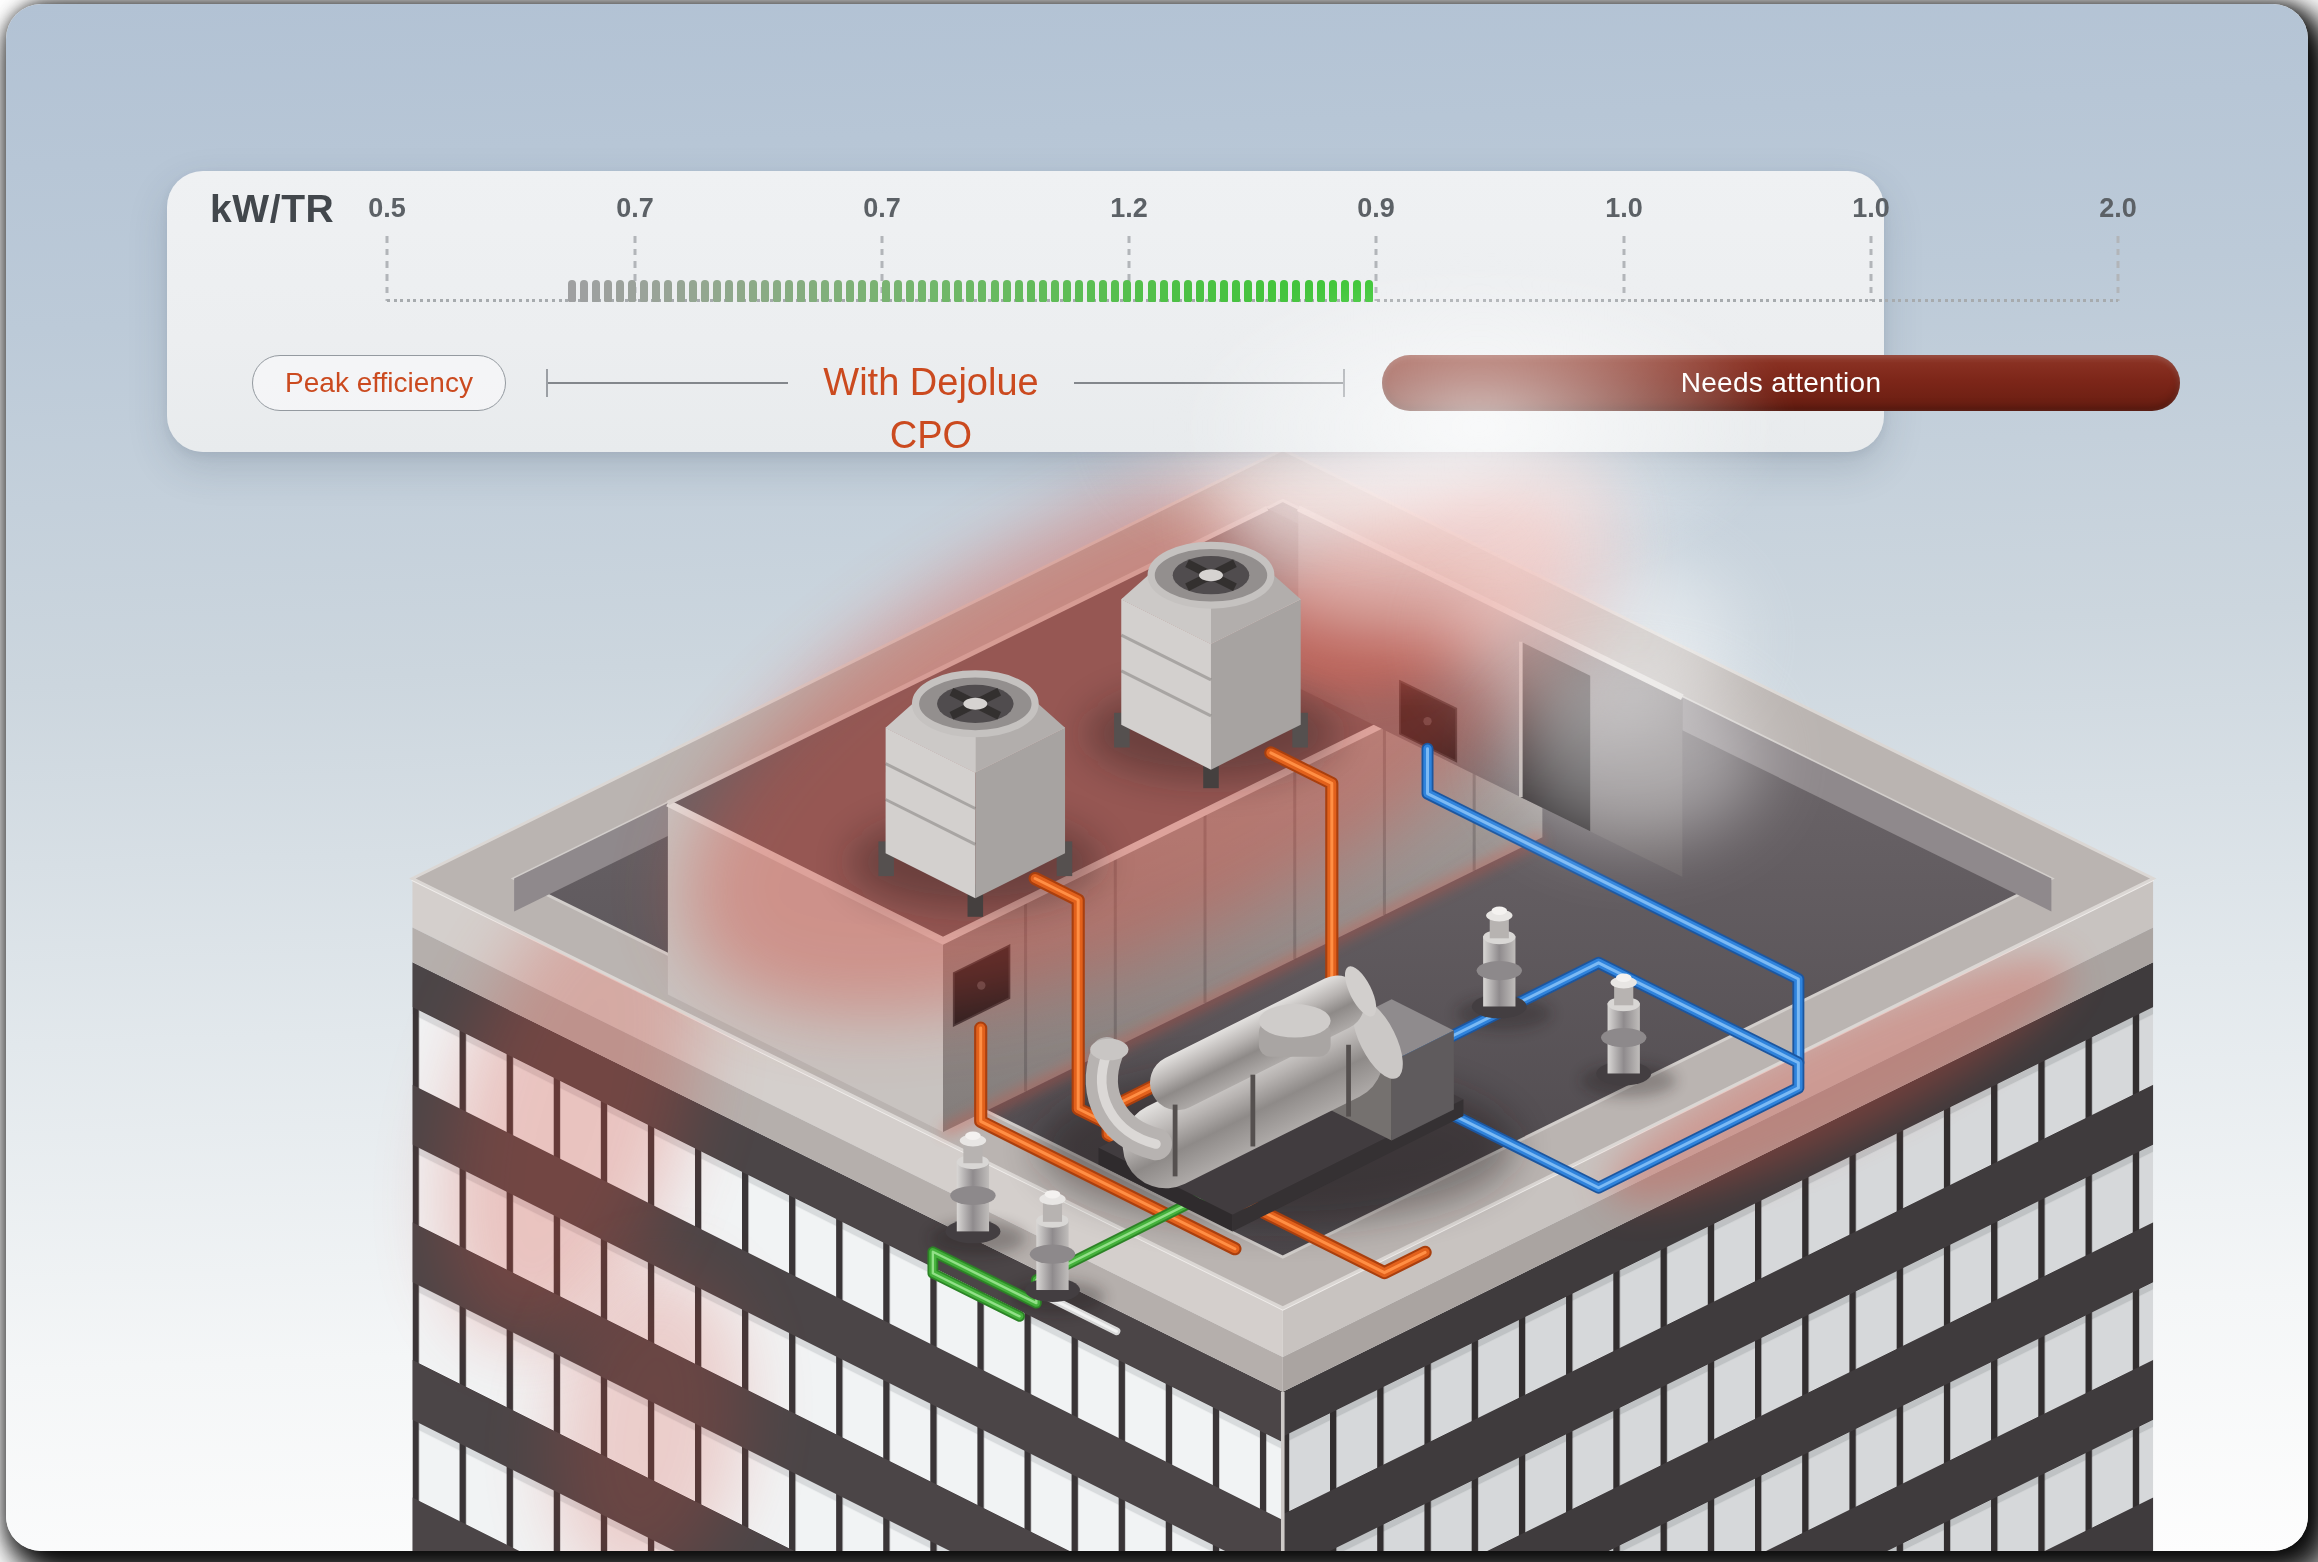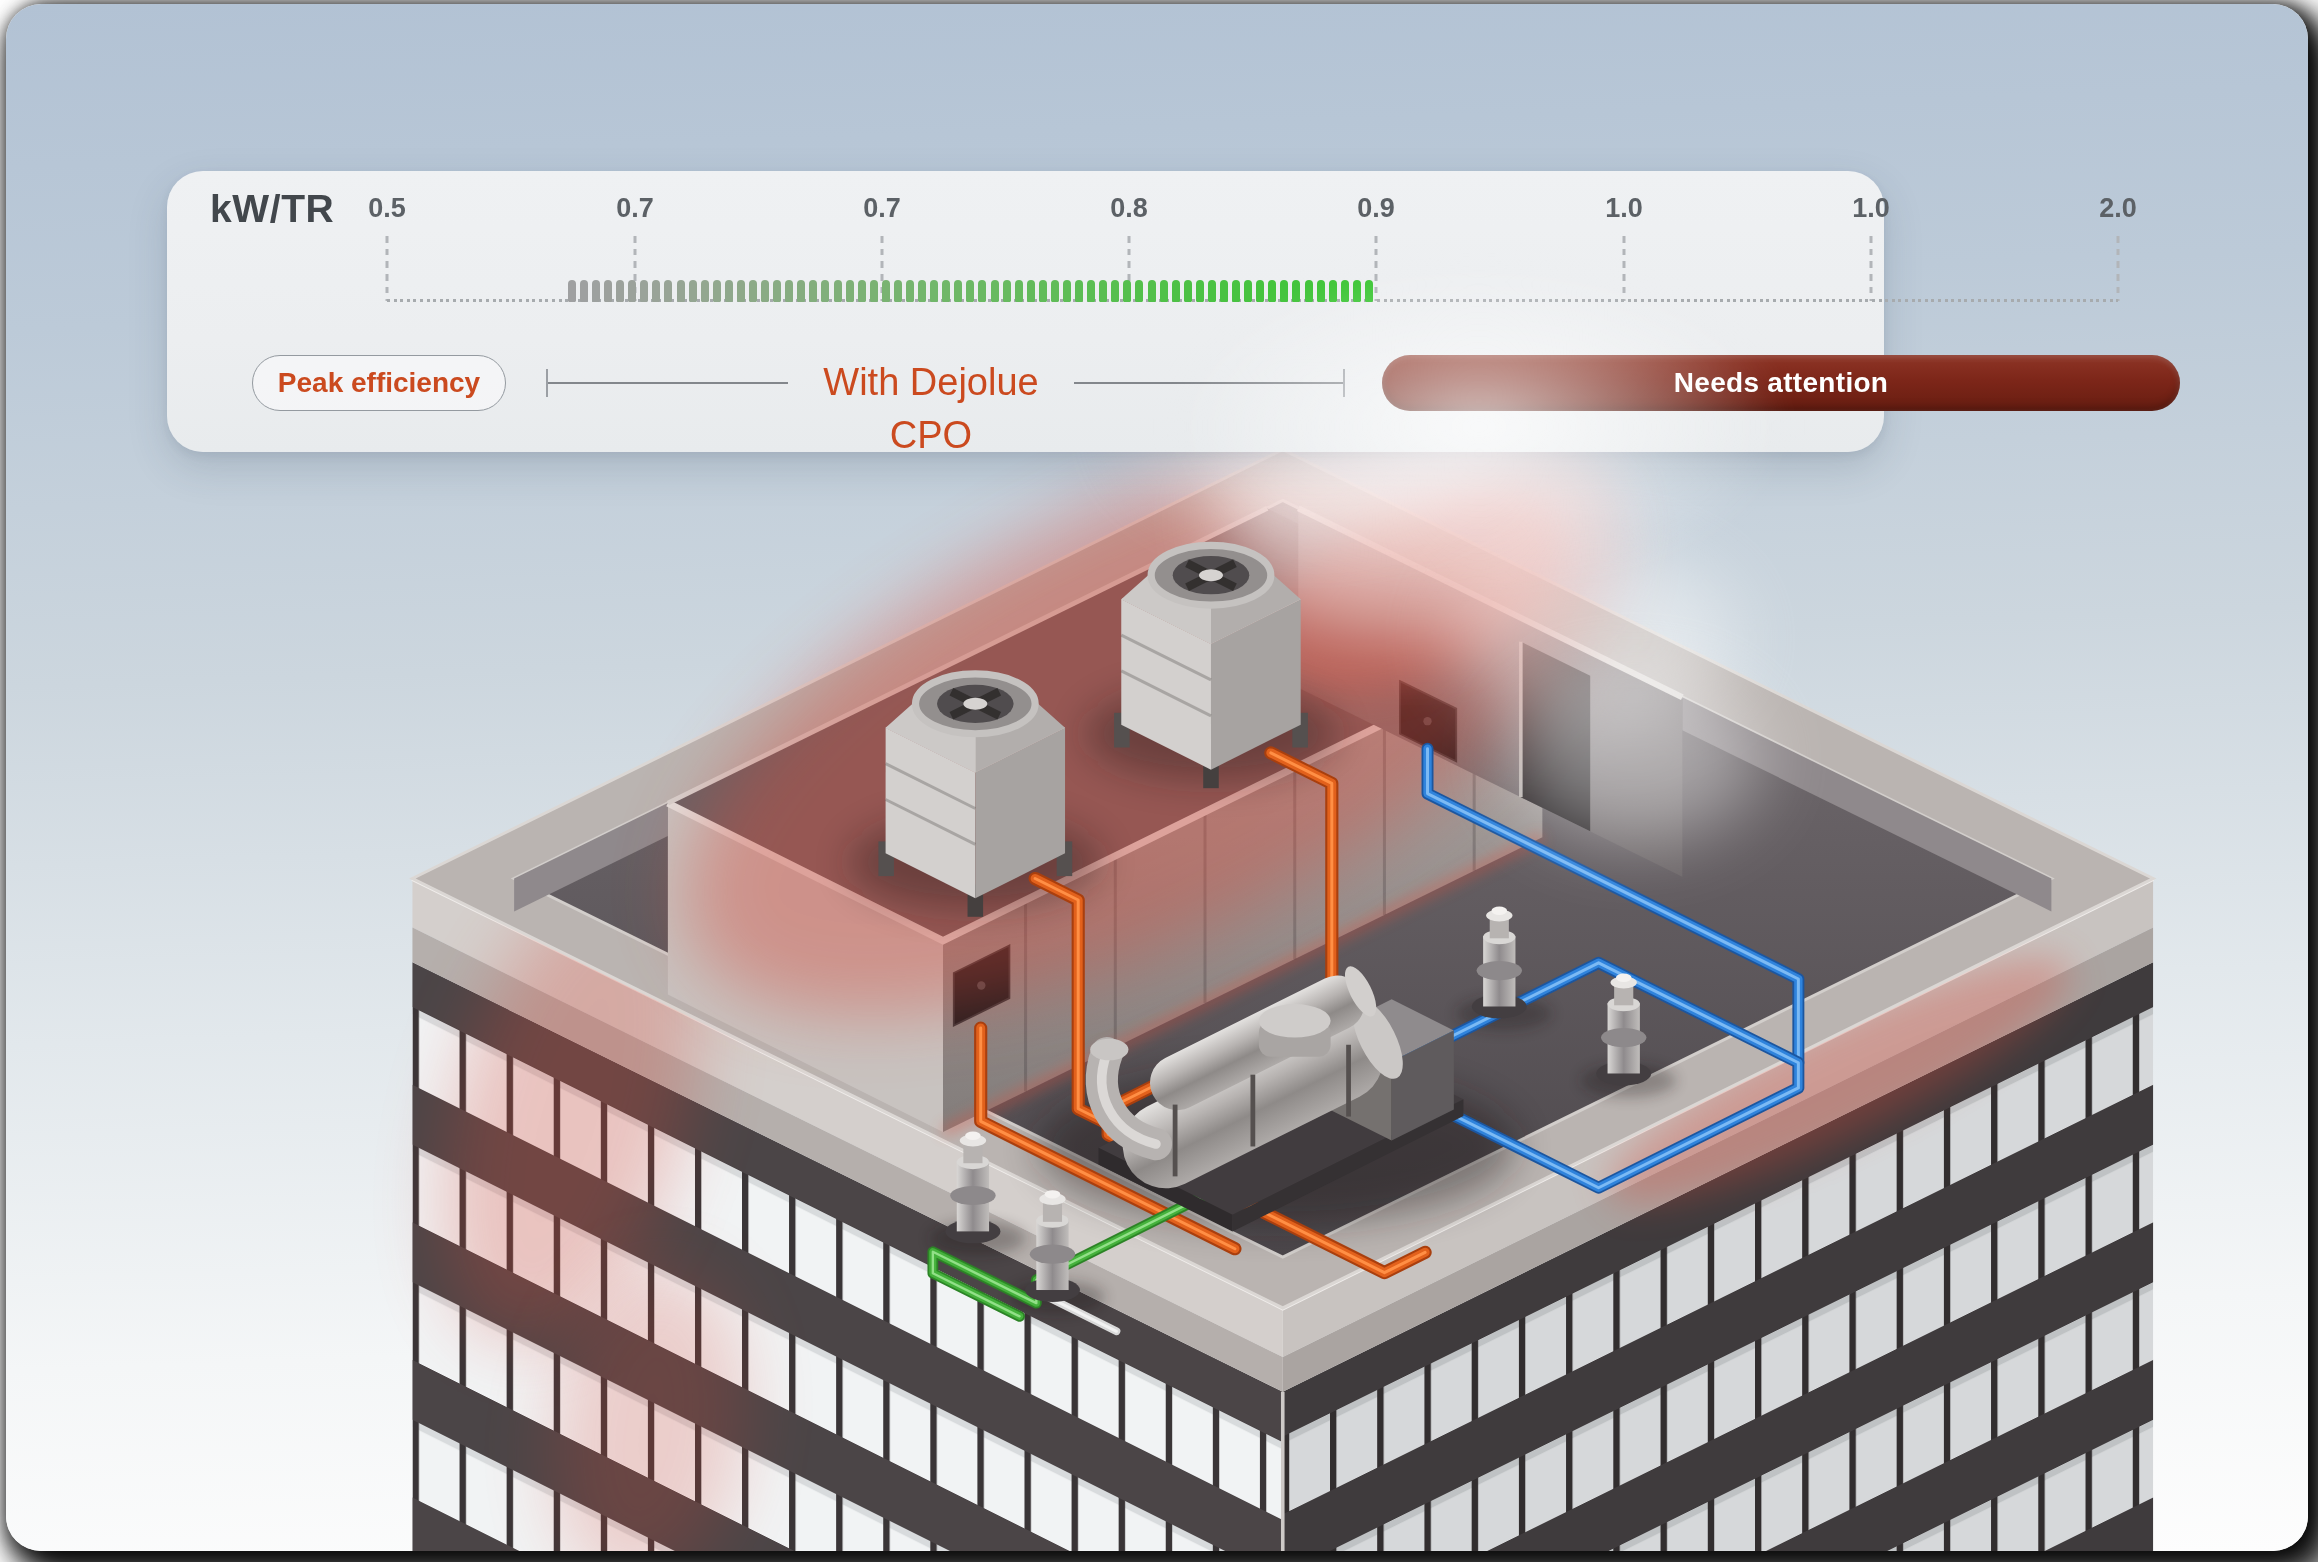--- a/index.html
+++ b/index.html
@@ -15,21 +15,21 @@
   .unit{position:absolute;left:43px;top:15.7px;height:45px;line-height:45px;
     font-size:39px;font-weight:700;color:#42474c;letter-spacing:0.6px;}
   .tick{position:absolute;top:22px;transform:translateX(-50%);
     font-size:27px;font-weight:700;color:#5c6166;}
   .dash{position:absolute;top:65px;height:65px;width:3px;transform:translateX(-50%);
     background:repeating-linear-gradient(180deg,#b2b5b9 0 6.6px,rgba(0,0,0,0) 6.6px 12.7px);}
   .baseline{position:absolute;left:220px;top:128px;width:1731px;height:3.6px;
     background:repeating-linear-gradient(90deg,#a7abae 0 3px,rgba(0,0,0,0) 3px 6.6px);}
   .bar{position:absolute;top:109px;width:7.8px;height:22px;border-radius:4.2px 4.2px 1.2px 1.2px;}
   .legend-pill{position:absolute;top:184px;height:56px;border-radius:28px;display:flex;
-    align-items:center;justify-content:center;font-size:28px;box-sizing:border-box;font-weight:bold;}
+    align-items:center;justify-content:center;font-size:28px;box-sizing:border-box;}
   .pill-peak{left:85px;width:254px;border:1.8px solid #949aa0;background:rgba(251,252,253,0.55);color:#cb4a1f;}
   .pill-attn{left:1215px;width:798px;color:#ffffff;letter-spacing:0.3px;
     background:linear-gradient(180deg,#8e3526 0%,#7d2619 45%,#671d11 100%);
     box-shadow:inset 0 2.4px 6px rgba(255,255,255,0.18), inset 0 -3.6px 8.5px rgba(0,0,0,0.25);}
   .cpo-label{position:absolute;left:628px;top:185px;width:272px;height:53px;line-height:53px;
     text-align:center;font-size:38px;color:#cb4a1f;}
   .conn{position:absolute;top:211px;height:2.4px;background:#83878c;}
   .conn-l{left:379px;width:242px;}
   .conn-r{left:907px;width:271px;}
   .conn .cap{position:absolute;top:-12.7px;width:2.4px;height:28px;background:#9b9fa4;}
@@ -407,21 +407,21 @@
         <span class="bar" style="left: 1150px; background: rgb(64, 197, 57);"></span>
         <span class="bar" style="left: 1162px; background: rgb(63, 197, 55);"></span>
         <span class="bar" style="left: 1174px; background: rgb(61, 197, 54);"></span>
         <span class="bar" style="left: 1186px; background: rgb(60, 198, 53);"></span>
         <span class="bar" style="left: 1198px; background: rgb(59, 198, 52);"></span>
       </div>
     <div id="ticks">
         <span class="tick" style="left: 220px;">0.5</span>
         <span class="tick" style="left: 468px;">0.7</span>
         <span class="tick" style="left: 715px;">0.7</span>
-        <span class="tick" style="left: 962px;">0.8</span>
+        <span class="tick" style="left: 962px;">1.2</span>
         <span class="tick" style="left: 1209px;">0.9</span>
         <span class="tick" style="left: 1457px;">1.0</span>
         <span class="tick" style="left: 1704px;">1.0</span>
         <span class="tick" style="left: 1951px;">2.0</span>
       </div>
 
     <div class="legend-pill pill-peak">
       <span>Peak efficiency</span>
     </div>
     <div class="conn conn-l">

